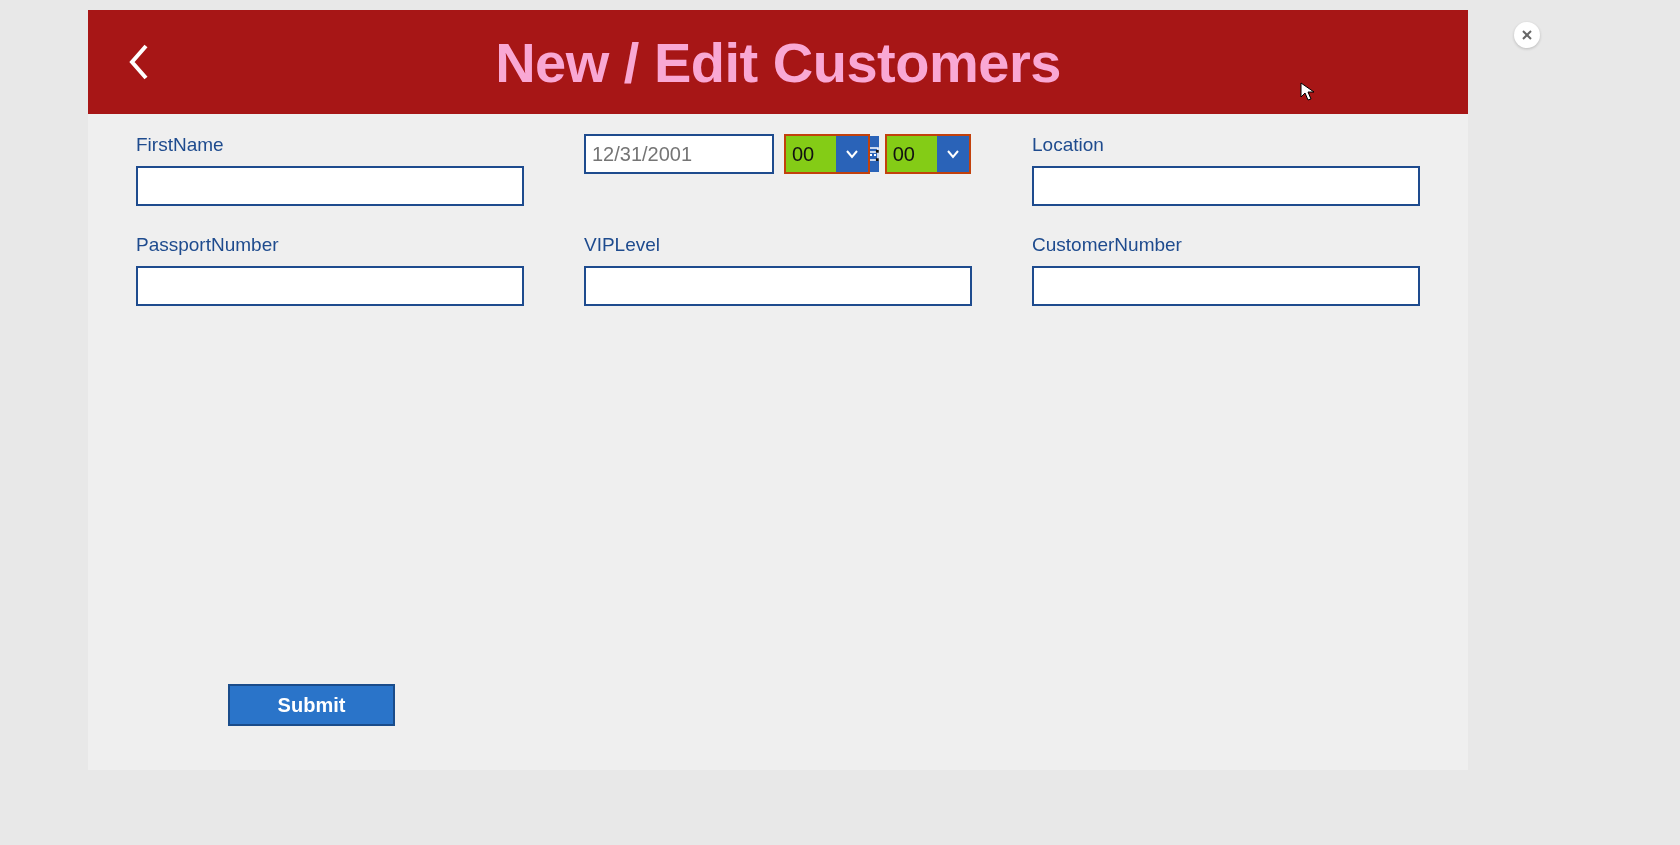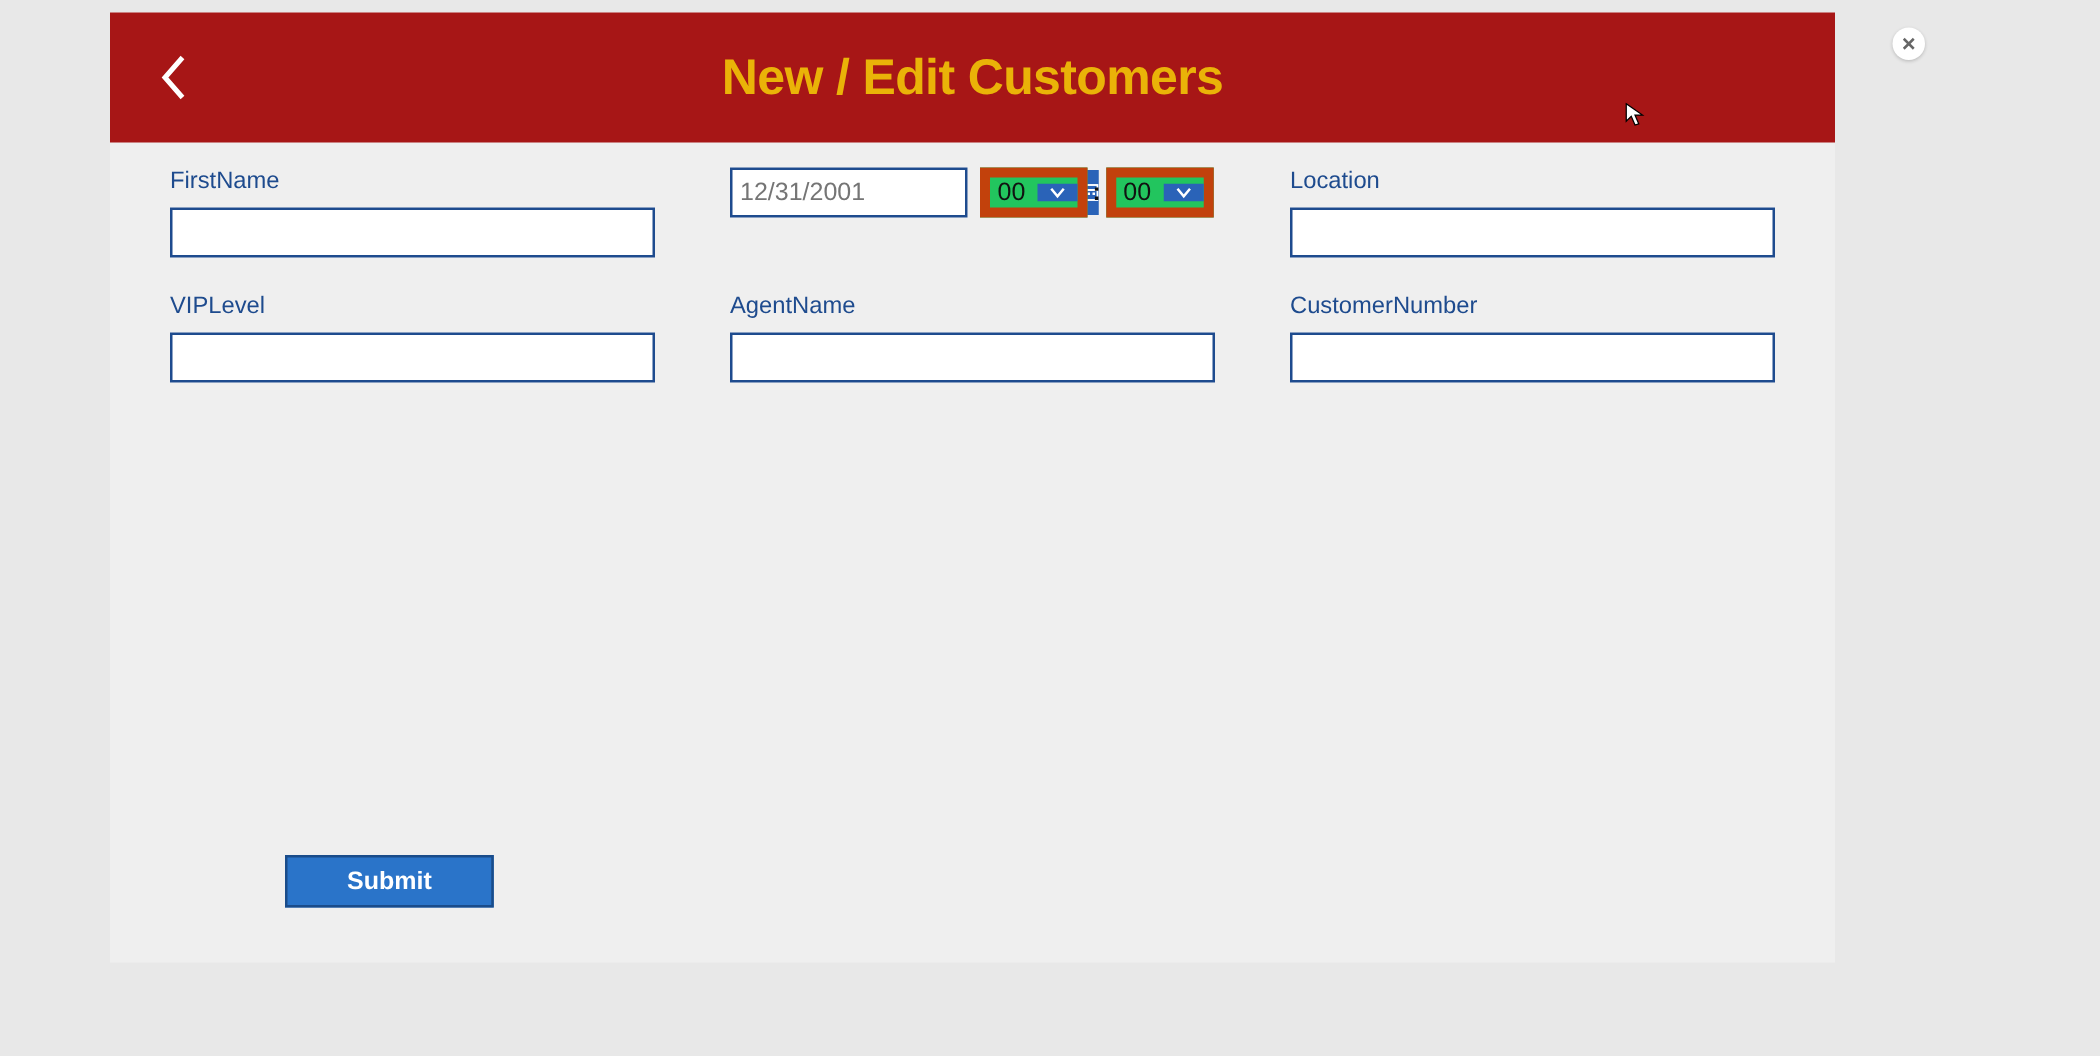--- a/index.html
+++ b/index.html
@@ -44,22 +44,22 @@
     justify-content: center;
   }
   .back-btn svg {
     stroke: #fff;
     stroke-width: 4;
     fill: none;
   }
   .header-title {
     width: 100%;
     text-align: center;
-    color: #eab308;
-    font-size: 40px;
+    color: #f9a8d4;
+    font-size: 56px;
     font-weight: 700;
     letter-spacing: -0.5px;
   }
   .form-area {
     padding: 20px 48px 0 48px;
     display: grid;
     grid-template-columns: repeat(3, 1fr);
     column-gap: 60px;
     row-gap: 28px;
   }
@@ -106,24 +106,23 @@
     width: 32px;
     background: #2a63b8;
     display: flex;
     align-items: center;
     justify-content: center;
     cursor: pointer;
   }
   .time-select {
     display: flex;
     height: 40px;
-    border: 8px solid #c2410c;
-    background: #22c55e;
+    border: 2px solid #c2410c;
+    background: #84cc16;
     width: 86px;
-    align-items: center;
   }
   .time-select .time-val {
     flex: 1;
     display: flex;
     align-items: center;
     padding-left: 6px;
     font-size: 20px;
     color: #111;
   }
   .time-select .chev-btn {
@@ -233,30 +232,30 @@
           </div>
         </div>
       </div>
     </div>
 
     <div class="field">
       <label class="field-label">Location</label>
       <input type="text" class="text-input" style="">
     </div>
 
+    <div class="field">
+      <label class="field-label">PassportNumber</label>
+      <input type="text" class="text-input" style="">
+    </div>
 
     <div class="field">
       <label class="field-label">VIPLevel</label>
       <input type="text" class="text-input" style="">
     </div>
 
-    <div class="field">
-      <label class="field-label">AgentName</label>
-      <input type="text" class="text-input" style="">
-    </div>
 
     <div class="field">
       <label class="field-label">CustomerNumber</label>
       <input type="text" class="text-input" style="">
     </div>
 
     <div></div>
 
   </div>
 

